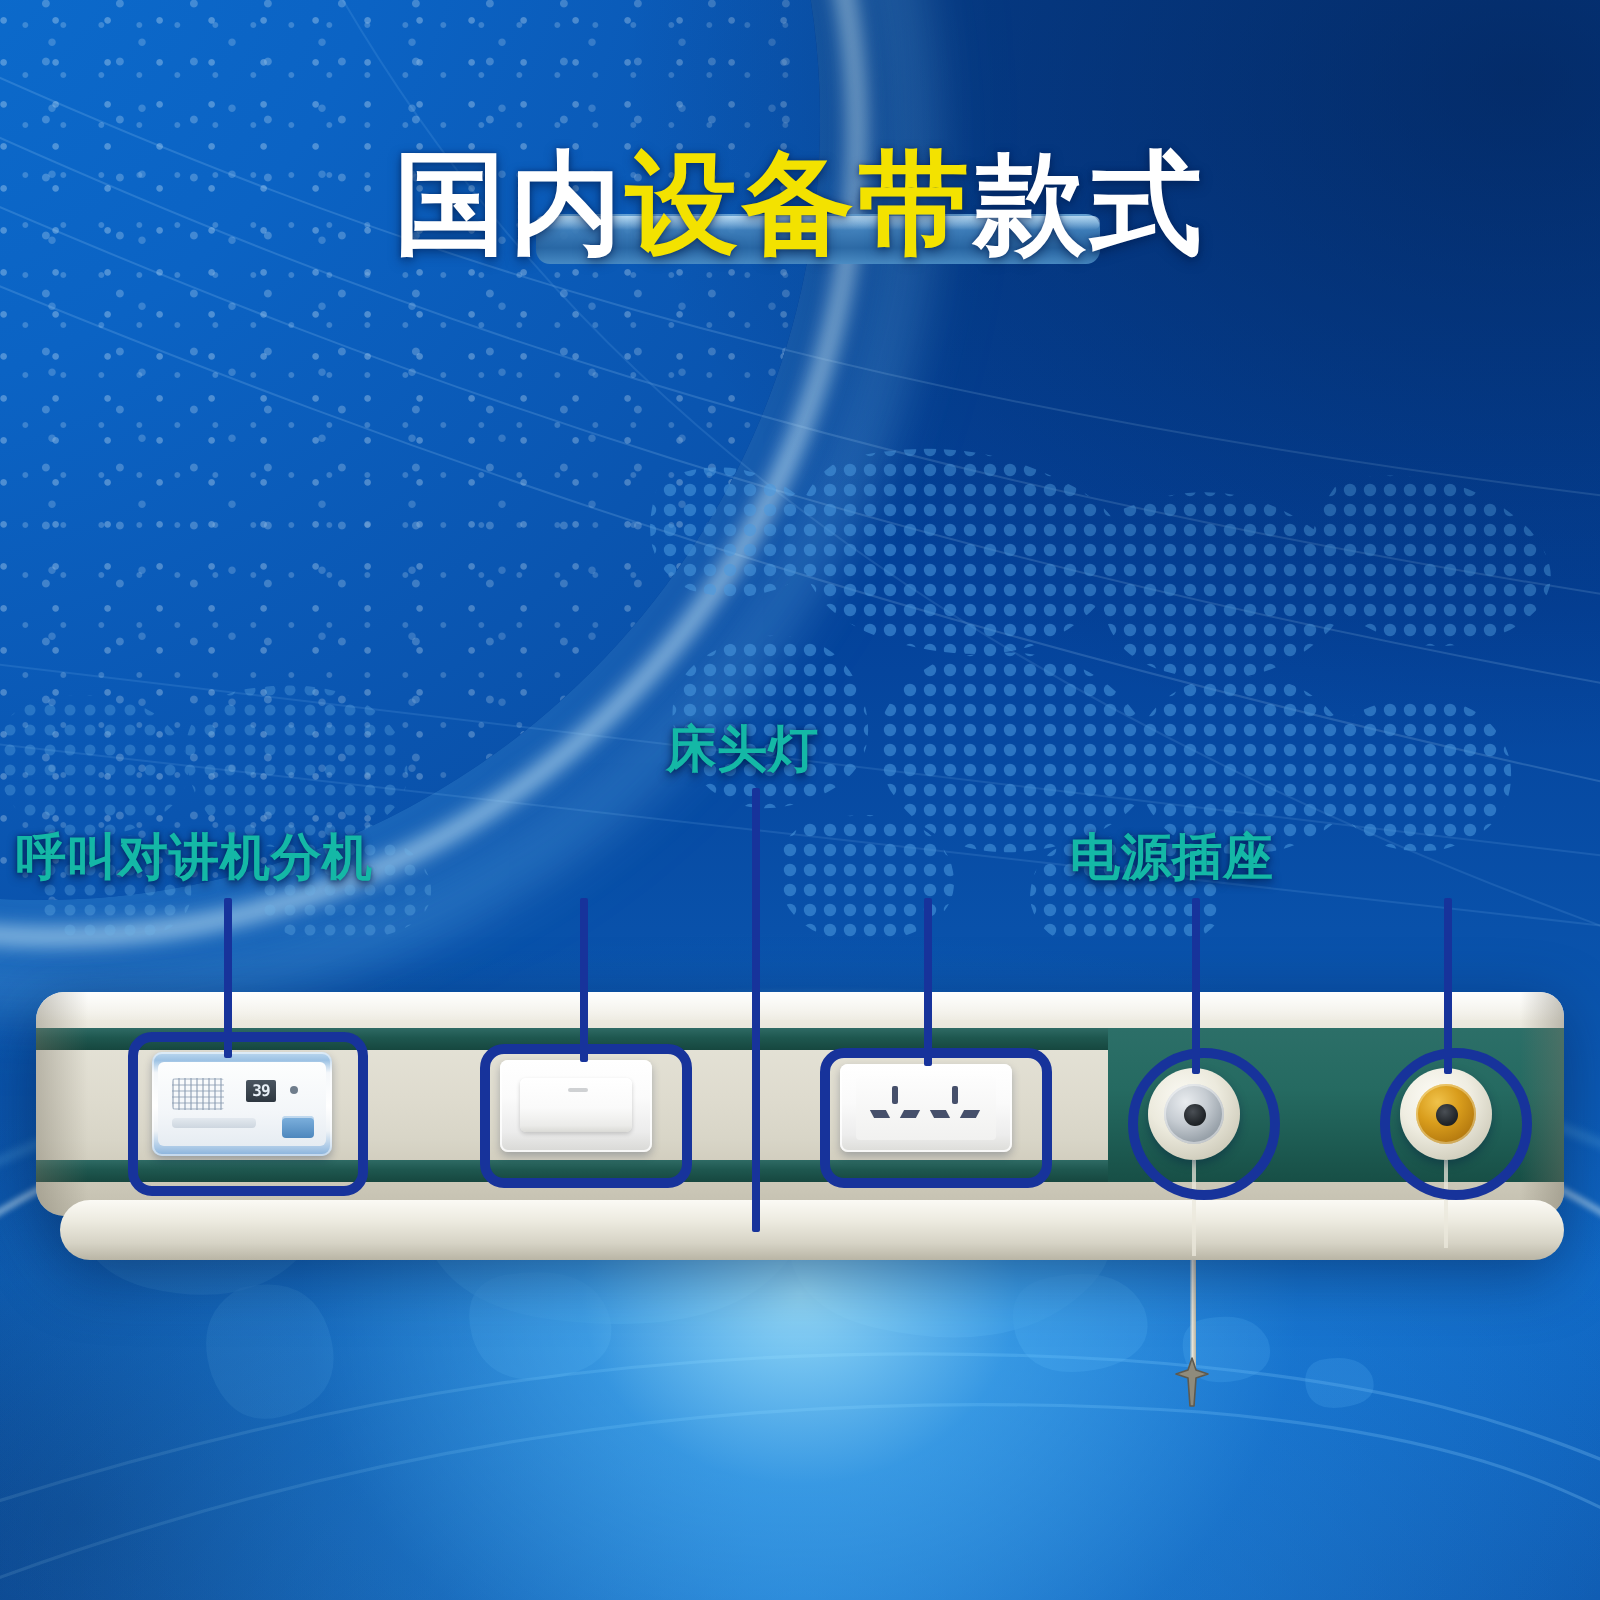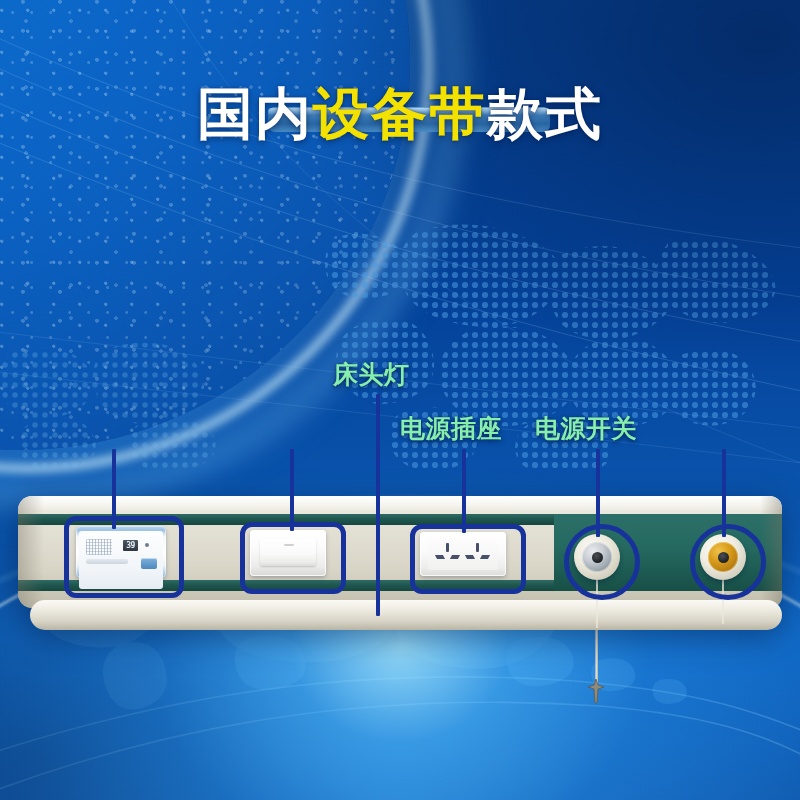--- a/index.html
+++ b/index.html
@@ -154,21 +154,20 @@
     width: 800px;
     text-align: center;
     z-index: 30;
   }
   .hl-line1 {
     font-size: 56px;
     font-weight: 700;
     line-height: 1.05;
     letter-spacing: 2px;
     white-space: nowrap;
-    margin-top: 11px;
   }
   .hl-line1 .w { color: #ffffff; text-shadow: 0 2px 6px rgba(0,25,70,0.55), 0 0 2px rgba(0,30,90,0.5); }
   .hl-line1 .y { color: #f3e200; text-shadow: 0 2px 6px rgba(0,25,70,0.55), 0 0 2px rgba(0,30,90,0.5); }
 
   .hl-line2 {
     position: absolute;
     left: 0; top: 150px;
     width: 800px;
     text-align: center;
     z-index: 30;
@@ -191,21 +190,21 @@
     margin-left: 74px;
     line-height: 0.95;
     text-shadow: 0 3px 9px rgba(0,25,70,0.6);
     vertical-align: middle;
   }
 
   
   .labels { position: absolute; inset: 0; z-index: 28; }
   .label {
     position: absolute;
-    color: #86efac;
+    color: #14b8a6;
     font-size: 25px;
     font-weight: 700;
     letter-spacing: 0.5px;
     white-space: nowrap;
     text-shadow: 0 2px 5px rgba(0,25,70,0.75), 0 0 2px rgba(0,30,90,0.6);
   }
 
   
   .leader {
     position: absolute;
@@ -326,21 +325,21 @@
   
   .intercom {
     left: 76px; top: 526px;
     width: 90px; height: 52px;
     border-radius: 5px;
     background: linear-gradient(180deg, #bdd8ef 0%, #9cc2e4 8%, #f4f7fa 20%, #ffffff 52%, #eef2f6 76%, #a9c8e6 92%, #86b0da 100%);
     box-shadow: 0 2px 4px rgba(0,20,60,0.28), inset 0 0 0 1px rgba(255,255,255,0.5);
   }
   .ic-face {
     position: absolute;
-    left: 3px; top: 5px; width: 84px; height: 58px;
+    left: 3px; top: 5px; width: 84px; height: 42px;
     border-radius: 3px;
     background: linear-gradient(180deg, #fdfefe 0%, #f3f6f9 60%, #e6ecf2 100%);
   }
   .ic-grille {
     position: absolute;
     left: 7px; top: 8px; width: 26px; height: 16px;
     background-image:
       repeating-linear-gradient(90deg, rgba(120,140,165,0.55) 0 1px, transparent 1px 3px),
       repeating-linear-gradient(0deg, rgba(120,140,165,0.40) 0 1px, transparent 1px 3px);
     border-radius: 2px;
@@ -563,23 +562,23 @@
   <div class="bg-vignette"></div>
   <div class="horizon"></div>
   <div class="horizon-line"></div>
   <div class="horizon-line2"></div>
 
   <div class="headline">
     <div class="hl-line1"><span class="w">国内</span><span class="y">设备带</span><span class="w">款式</span></div>
   </div>
 
   <div class="labels">
+    <div class="label" style="left:8px;  top:412px;">呼叫对讲机分机</div>
     <div class="label" style="left:333px; top:358px;">床头灯</div>
-    <div class="label" style="left:400px; top:412px;">电源插座</div>
-    <div class="label" style="left:535px; top:412px;">电源开关</div>
+    <div class="label" style="left:535px; top:412px;">电源插座</div>
   </div>
 
   <div class="leader" style="left:112px; top:449px; height:80px;"></div>
   <div class="leader" style="left:290px; top:449px; height:82px;"></div>
   <div class="leader" style="left:376px; top:394px; height:222px;"></div>
   <div class="leader" style="left:462px; top:449px; height:84px;"></div>
   <div class="leader" style="left:596px; top:449px; height:88px;"></div>
   <div class="leader" style="left:722px; top:449px; height:88px;"></div>
 
   <div class="bar-wrap">

